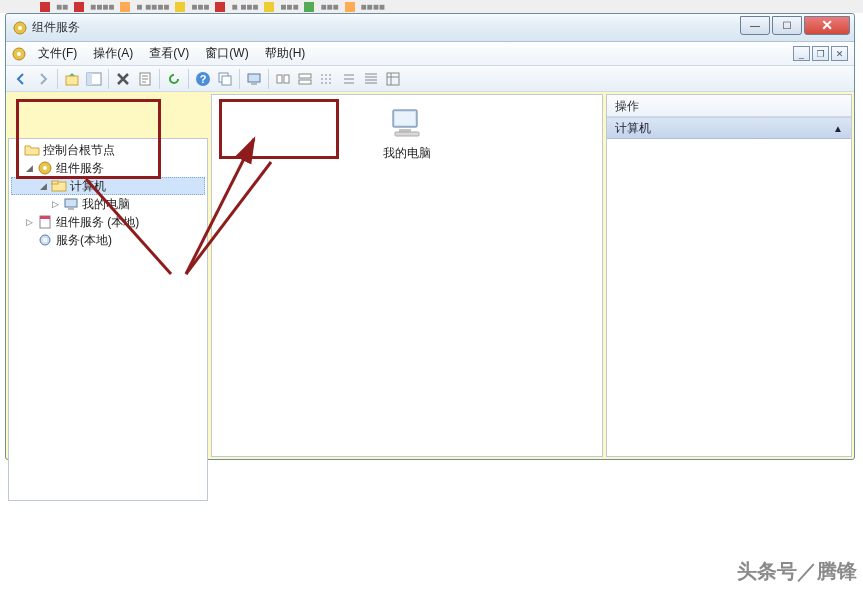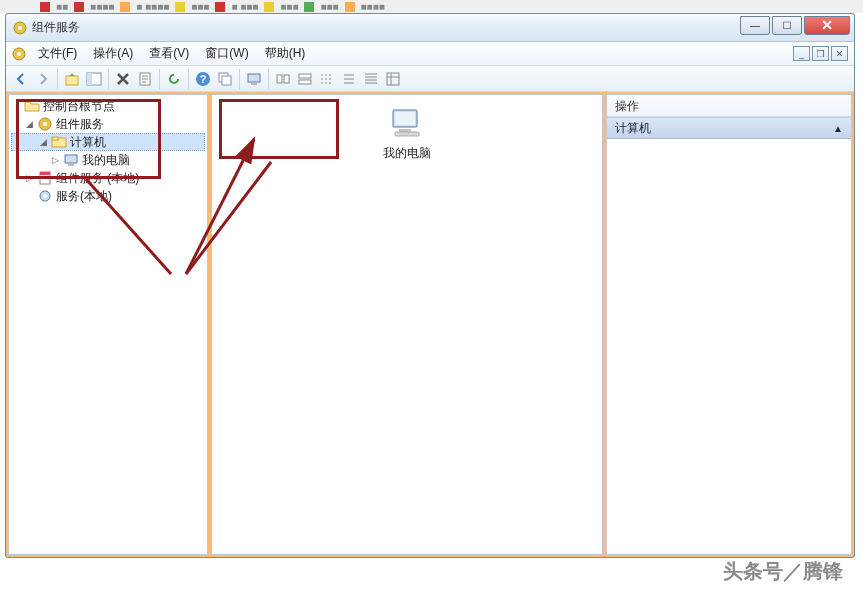--- a/index.html
+++ b/index.html
@@ -2,21 +2,21 @@
 <html><head>
 <meta charset="utf-8">
 <style>
 * { box-sizing: border-box; margin: 0; padding: 0; }
 body { font-family: "Microsoft YaHei", "SimSun", Tahoma, sans-serif; font-size: 12px; background: #fff; width: 863px; height: 603px; overflow: hidden; position: relative; }
 
 .bg-tabs { height: 13px; background: #efefef; display: flex; align-items: center; gap: 6px; padding-left: 40px; overflow: hidden; }
 .bg-tabs span { color: #888; font-size: 10px; white-space: nowrap; }
 .bg-sq { width: 10px; height: 10px; display: inline-block; }
 
-.window { position: absolute; left: 5px; top: 13px; width: 850px; height: 545px; border: 1px solid #6b8ea0; border-radius: 3px; background: #fdba74; }
+.window { position: absolute; left: 5px; top: 13px; width: 850px; height: 447px; border: 1px solid #6b8ea0; border-radius: 3px; background: #fef9c3; }
 .titlebar { height: 28px; background: linear-gradient(#f7fbfe,#e4eef7 40%,#d8e6f2); display: flex; align-items: center; padding: 0 4px; border-top-left-radius: 3px; border-top-right-radius: 3px; border-bottom: 1px solid #b0c4d8; }
 .titlebar .app-icon { width: 16px; height: 16px; margin: 0 4px 0 2px; }
 .titlebar .title { flex: 1; color: #333; }
 .winbtns { display: flex; }
 .winbtn { width: 30px; height: 19px; border: 1px solid #6a7f98; background: linear-gradient(#f2f6fb,#d2deed); margin-top: -5px; border-radius: 0 0 3px 3px; display: flex; align-items: center; justify-content: center; font-size: 10px; color: #333; }
 .winbtn.close { width: 46px; background: linear-gradient(#eb7b7b,#d44b3b); color: #fff; font-size: 14px; font-weight: bold; }
 .winbtn + .winbtn { margin-left: 2px; }
 
 .menubar { height: 24px; background: linear-gradient(#fdfefe,#eef4fa); display: flex; align-items: center; padding: 0 2px; border-bottom: 1px solid #d0dae6; }
 .menubar .mb-icon { width: 16px; height: 16px; margin: 0 3px; }
@@ -25,21 +25,21 @@
 .mini-winbtns { display: flex; gap: 2px; padding-right: 4px; }
 .mini-winbtn { width: 17px; height: 15px; border: 1px solid #7a94b0; background: linear-gradient(#f6fafd,#dee9f4); font-size: 9px; display: flex; align-items: center; justify-content: center; color: #44586f; }
 
 .toolbar { height: 26px; background: linear-gradient(#f9fbfd,#e7eff7); display: flex; align-items: center; padding: 0 4px; gap: 0; border-bottom: 1px solid #d0dae6; }
 .tool { width: 22px; height: 22px; display: flex; align-items: center; justify-content: center; border: 1px solid transparent; }
 .tool svg { width: 16px; height: 16px; }
 .tsep { width: 1px; height: 20px; background: #c7d3e1; margin: 0 3px; }
 
 .body { position: absolute; top: 80px; left: 2px; right: 2px; bottom: 2px; display: flex; }
 .pane { border: 1px solid #bfc9d6; background: #fff; height: 100%; }
-.tree-pane { width: 200px; margin-right: 3px; padding: 2px; }
+.tree-pane { width: 200px; margin-right: 3px; padding: 2px; margin-top: 44px; }
 .list-pane { flex: 1; margin-right: 3px; padding: 6px; text-align: center; }
 .action-pane { width: 246px; display: flex; flex-direction: column; }
 .node { display: flex; align-items: center; height: 18px; padding: 1px 2px; cursor: default; }
 .twisty { width: 11px; height: 11px; display: inline-flex; align-items: center; justify-content: center; margin-right: 2px; color: #6a6a6a; font-size: 9px; }
 .node-icon { width: 16px; height: 16px; margin-right: 3px; }
 .node-label { color: #222; }
 .node.selected { background: #cfe4fa; border: 1px dotted #7aa7d8; }
 .node.selected .node-label { }
 .lvl1 { padding-left: 0; }
 .lvl2 { padding-left: 13px; }
@@ -54,21 +54,21 @@
 .action-pane .group-header { height: 22px; background: linear-gradient(#dbe6f5,#c4d4eb); border-top: 1px solid #c6d3e4; border-bottom: 1px solid #aebfd6; padding: 3px 8px; color: #223; display: flex; align-items: center; }
 .action-pane .group-header .chev { margin-left: auto; font-size: 10px; }
 .action-pane .act { padding: 5px 16px; color: #223; cursor: default; display: flex; align-items: center; }
 .action-pane .act .ar { margin-left: auto; font-size: 10px; }
 
 
 .redbox1 { position: absolute; left: 10px; top: 85px; width: 145px; height: 80px; border: 3px solid #8e1c1c; pointer-events: none; }
 .redbox2 { position: absolute; left: 213px; top: 85px; width: 120px; height: 60px; border: 3px solid #8e1c1c; pointer-events: none; }
 .arrows { position: absolute; left: 0; top: 0; pointer-events: none; }
 
-.watermark { position: absolute; right: 20px; bottom: 18px; color: #8a8a8a; font-size: 20px; font-weight: bold; font-family: "SimHei", sans-serif; }
+.watermark { position: absolute; right: 6px; bottom: 18px; color: #8a8a8a; font-size: 20px; font-weight: bold; font-family: "SimHei", sans-serif; }
 </style>
 </head>
 <body>
 
 <div class="bg-tabs">
   <span class="bg-sq" style="background:#c33"></span>
     <span>■■</span>
   <span class="bg-sq" style="background:#c33"></span>
     <span>■■■■</span>
   <span class="bg-sq" style="background:#fa5"></span>

